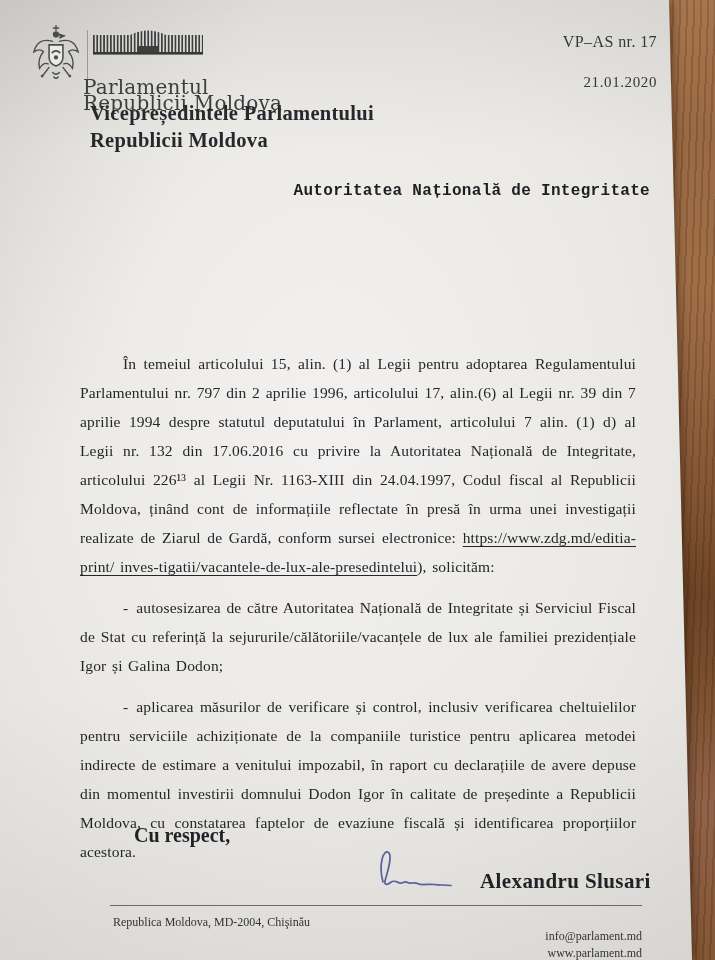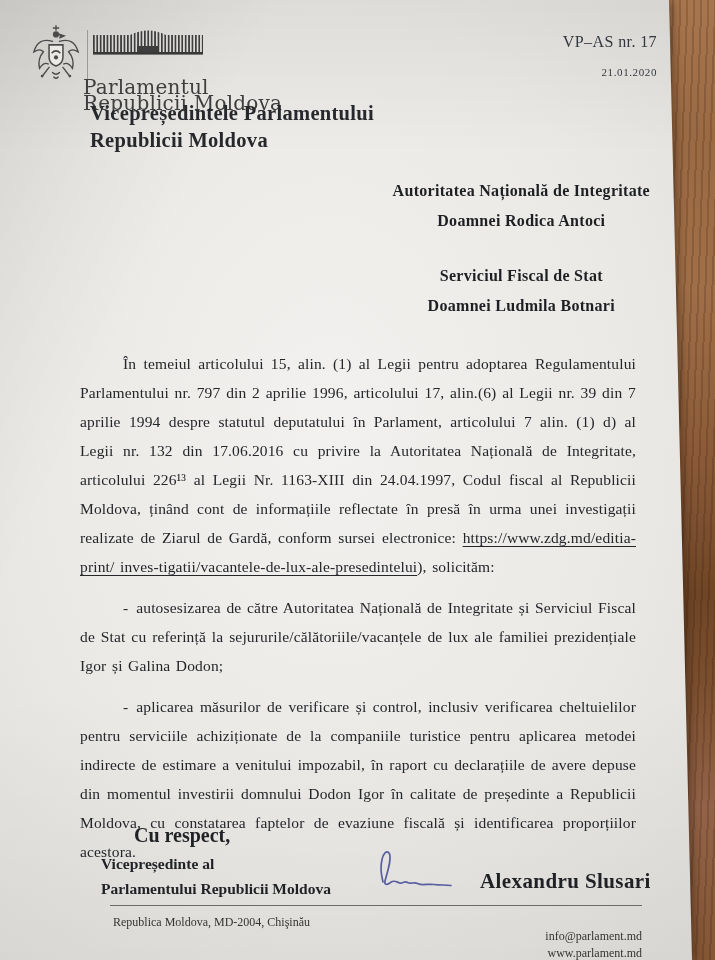--- a/index.html
+++ b/index.html
@@ -19,26 +19,26 @@
     clip-path:polygon(0 0, 669px 0, 692px 100%, 0 100%);}
   .paper > *{position:absolute;}
   
   .arms{left:30px;top:23px;width:52px;height:68px;}
   .hdr-divider{left:87px;top:30px;width:1px;height:57px;background:#9a9a98;}
   .building{left:93px;top:28px;width:110px;height:30px;}
   .org-name{left:83px;top:59px;font-family:"DejaVu Serif",serif;font-size:20px;line-height:16px;
             color:#3d3d3d;letter-spacing:.2px;margin-top:20px;}
   .ref-block{left:545px;top:33px;width:112px;text-align:right;color:#33373d;}
   .ref-no{font-size:16px;letter-spacing:.4px;}
-  .ref-date{font-size:11px;margin-top:15px;letter-spacing:.6px;}
+  .ref-date{font-size:15px;margin-top:23px;letter-spacing:.6px;}
   
   .title{left:90px;top:100px;font-size:20.5px;font-weight:bold;line-height:27px;
          color:#26282c;letter-spacing:.3px;}
   
-  .recipients{right:65px;top:176px;text-align:center;color:#1e1f23;}
+  .recipients{right:65px;top:176px;text-align:left;color:#1e1f23;font-family:Liberation Mono, monospace;}
   .recipients .grp{margin-bottom:25px;}
   .recipients .rline{font-size:16px;font-weight:bold;line-height:30px;letter-spacing:.3px;}
   
   .body-block{left:68px;top:337px;width:580px;color:#24262a;}
   .body-block p{margin:12px;font-size:15.5px;line-height:29px;text-align:justify;
                 text-indent:43px;letter-spacing:.15px;word-spacing:1.5px;}
   .link-text{text-decoration:underline;text-underline-offset:3px;}
   
   .salutation{left:134px;top:824px;font-size:20px;font-weight:bold;color:#1f2125;}
   .role{left:101px;top:851px;font-size:15.5px;font-weight:bold;line-height:25px;color:#1f2125;}
@@ -102,39 +102,30 @@
       </div>
 
       <div class="title">
         <div>Vicepreședintele Parlamentului</div>
         <div>Republicii Moldova</div>
       </div>
 
       <div class="recipients">
         <div class="grp">
           <div class="rline">Autoritatea Națională de Integritate</div>
-          <div class="rline">Doamnei Rodica Antoci</div>
-        </div>
-        <div class="grp">
-          <div class="rline">Serviciul Fiscal de Stat</div>
-          <div class="rline">Doamnei Ludmila Botnari</div>
         </div>
       </div>
 
       <div class="body-block">
           <p><span>În temeiul articolului 15, alin. (1) al Legii pentru adoptarea Regulamentului Parlamentului nr. 797 din 2 aprilie 1996, articolului 17, alin.(6) al Legii nr. 39 din 7 aprilie 1994 despre statutul deputatului în Parlament, articolului 7 alin. (1) d) al Legii nr. 132 din 17.06.2016 cu privire la Autoritatea Națională de Integritate, articolului 226¹³ al Legii Nr. 1163-XIII din 24.04.1997, Codul fiscal al Republicii Moldova, ținând cont de informațiile reflectate în presă în urma unei investigații realizate de Ziarul de Gardă, conform sursei electronice: </span><span class="link-text">https://www.zdg.md/editia-print/ inves-tigatii/vacantele-de-lux-ale-presedintelui</span><span>), solicităm:</span></p>
           <p><span>- autosesizarea de către Autoritatea Națională de Integritate și Serviciul Fiscal de Stat cu referință la sejururile/călătoriile/vacanțele de lux ale familiei prezidențiale Igor și Galina Dodon;</span></p>
           <p><span>- aplicarea măsurilor de verificare și control, inclusiv verificarea cheltuielilor pentru serviciile achiziționate de la companiile turistice pentru aplicarea metodei indirecte de estimare a venitului impozabil, în raport cu declarațiile de avere depuse din momentul investirii domnului Dodon Igor în calitate de președinte a Republicii Moldova, cu constatarea faptelor de evaziune fiscală și identificarea proporțiilor acestora.</span></p>
         </div>
 
       <div class="salutation">Cu respect,</div>
-      <div class="role">
-        <div>Vicepreședinte al</div>
-        <div>Parlamentului Republicii Moldova</div>
-      </div>
       <svg class="signature" viewBox="0 0 92 52">
         <path d="M15 39 C10 20 16 6 20.5 9.5 C25 13 19 30 17 38 C16.2 41.5 18.5 42.5 22.5 39.5 C26.5 36.5 28.5 39 31.5 40 C34.5 41 36.5 37.5 39.5 39.5 C42.5 41.5 46 38.5 49.5 40.5 C54 43 60 40.5 66 41.5 C72 42.5 78 41.5 83 42.5" fill="none" stroke="#5a5fa0" stroke-width="1.7" stroke-linecap="round"></path>
       </svg>
       <div class="signatory">Alexandru Slusari</div>
 
       <div class="footer-rule"></div>
       <div class="footer-left">
         <div>Republica Moldova, MD-2004, Chişinău</div>
       </div>
       <div class="footer-right">

